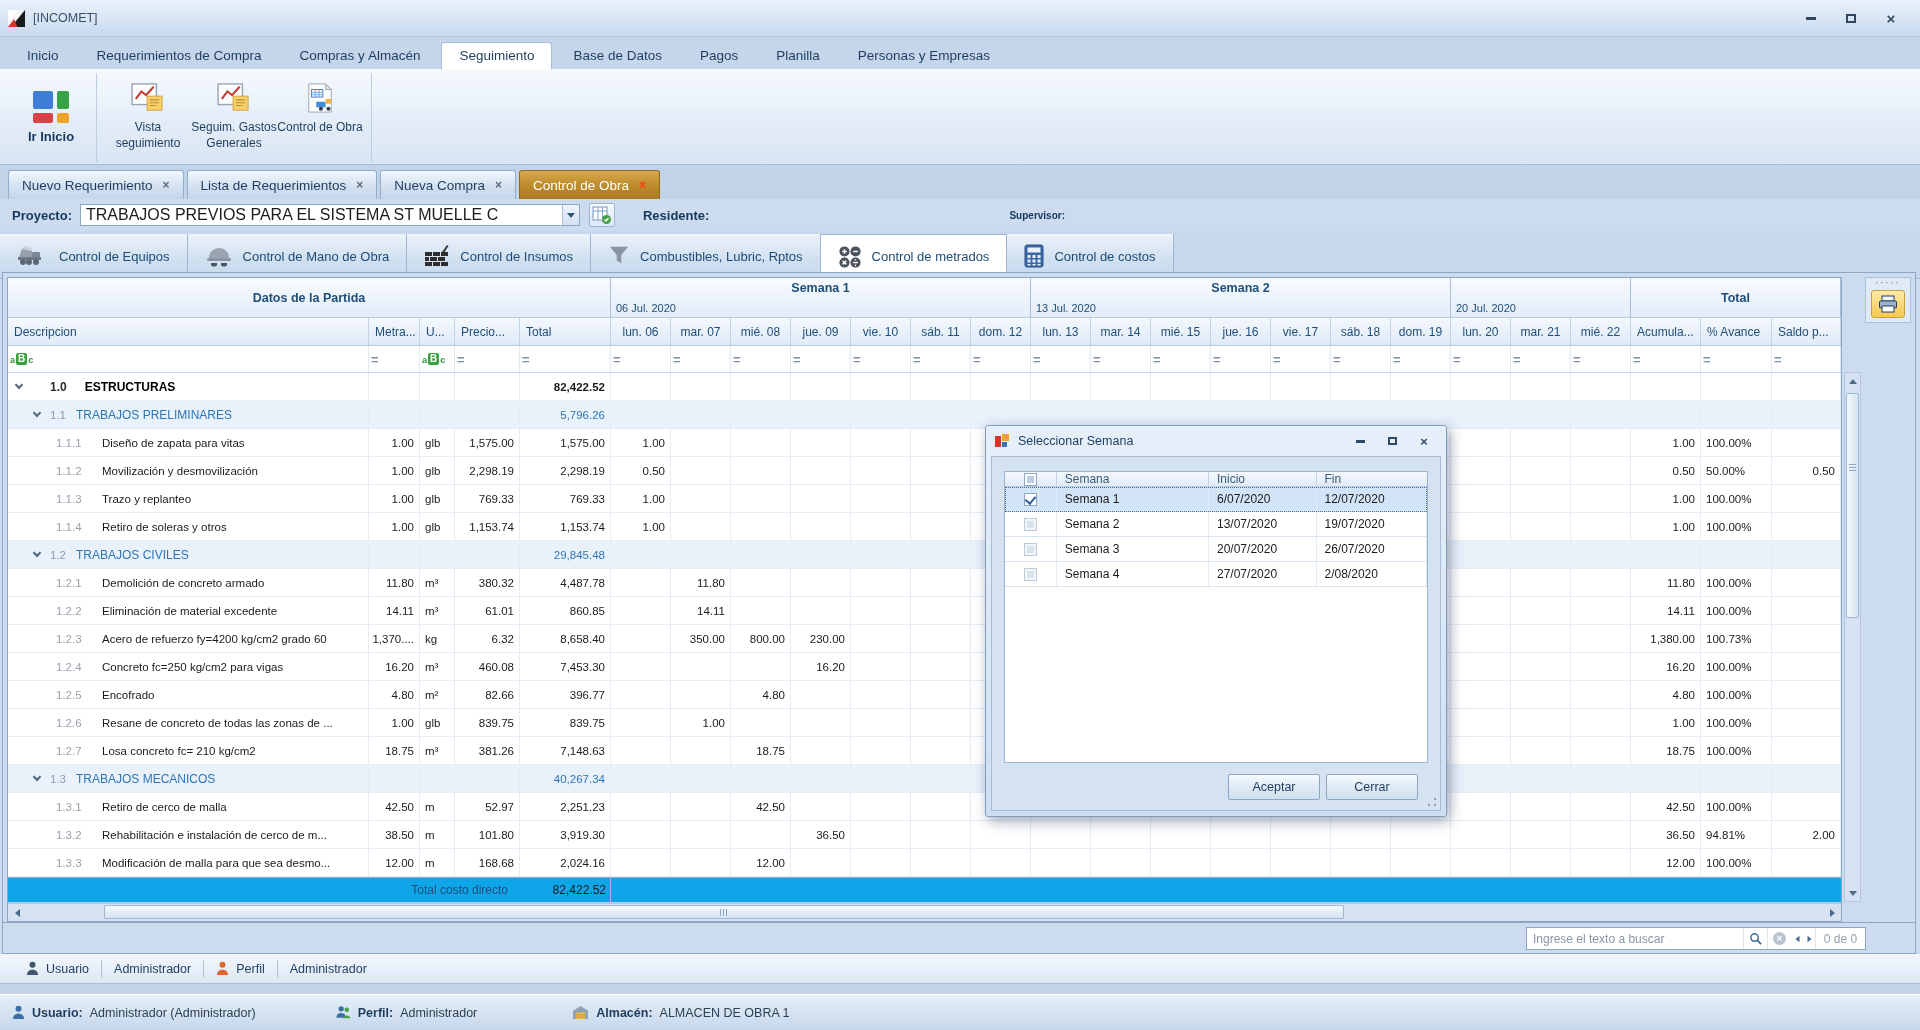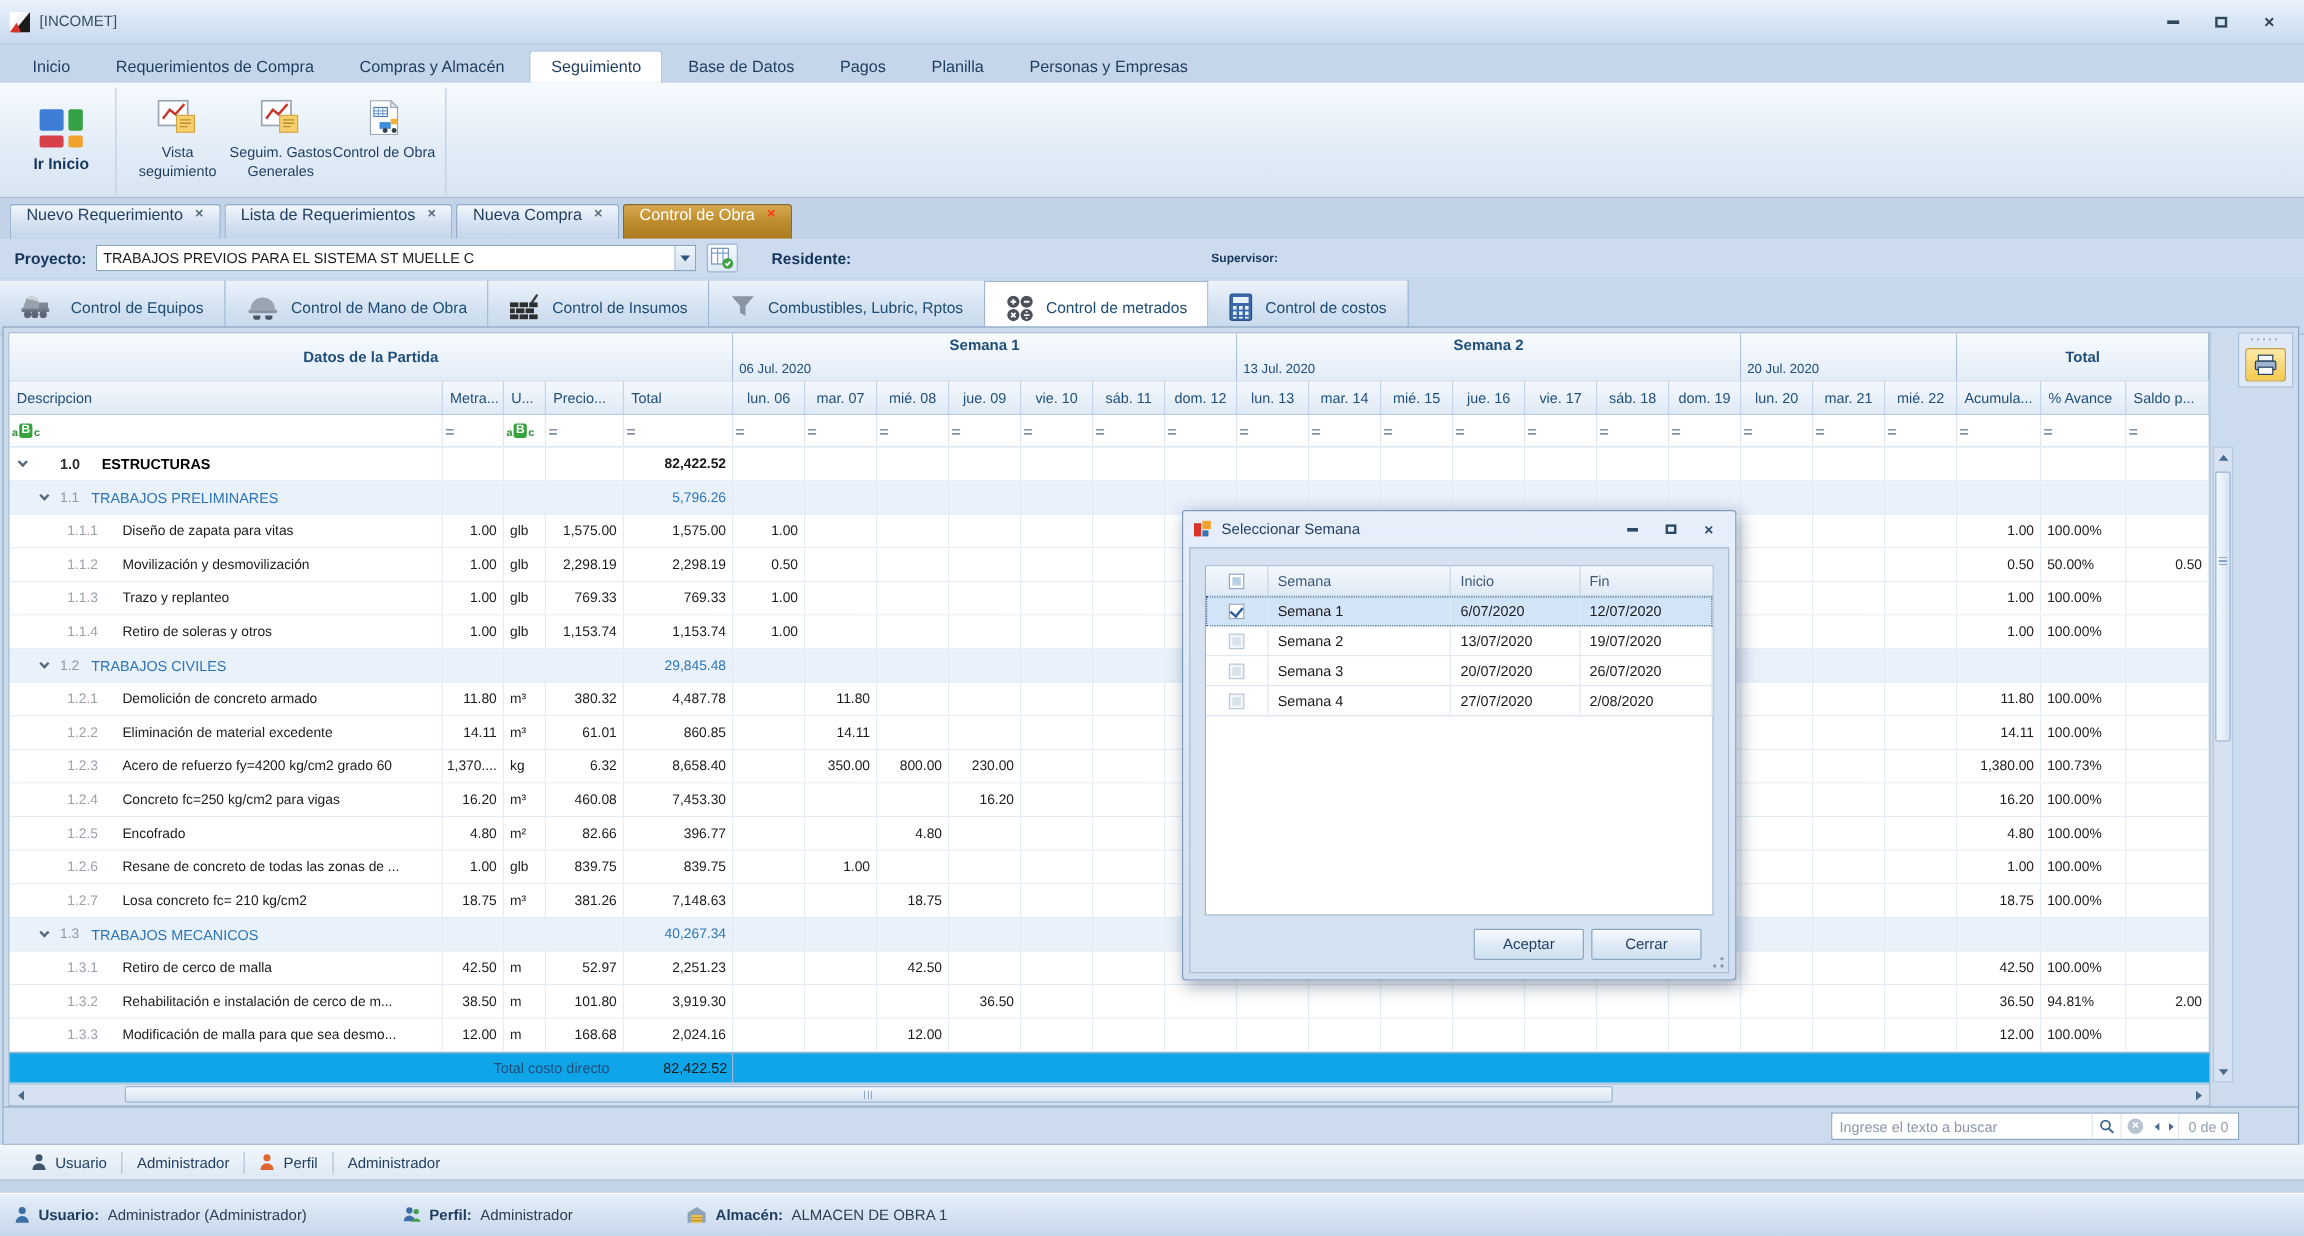--- a/index.html
+++ b/index.html
@@ -31,32 +31,32 @@
   .tile-b{left:0;top:0;width:20px;height:18px;background:#3f7ed6}
   .tile-g{right:0;top:0;width:12px;height:18px;background:#35a244}
   .tile-r{left:0;bottom:0;width:20px;height:10px;background:#d8404a}
   .tile-o{right:0;bottom:0;width:12px;height:10px;background:#f0a32c}
   .bigbtn .blbl{font-weight:bold;font-size:13px;color:#16365c}
   .rbtn{width:86px;display:flex;flex-direction:column;align-items:center;padding-top:8px;text-align:center;color:#1e3c5e;line-height:1.3;border-radius:3px}
   .rbtn .ricon{height:34px;display:flex;align-items:center;margin-bottom:5px}
 
   
   .doc-tabs{height:34px;background:#c2d3e8;display:flex;align-items:flex-end;padding-left:8px;gap:3px}
-  .dtab{height:29px;display:flex;gap:10px;padding:0 13px;font-size:13.5px;color:#1e3c5e;
+  .dtab{height:29px;display:flex;align-items:center;gap:10px;padding:0 13px;font-size:13.5px;color:#1e3c5e;
         border:1px solid #93aecb;border-bottom:none;border-radius:3px 3px 0 0;
         background:linear-gradient(#f2f7fd,#d3e1f1 55%,#c5d6ea)}
   .dtab .dx{color:#5a6b7d;font-size:12px;font-weight:bold}
   .dtab.active{background:linear-gradient(#d9a94f,#bd8c2c 50%,#aa7a1f);border-color:#8a6a20;color:#fff}
   .dtab.active .dx{color:#ff3c14}
 
   
   .project-row{height:32px;display:flex;align-items:center;background:#ccdbee;padding-left:12px}
   .plabel{font-weight:bold;font-size:13px;color:#16365c}
   .combo{margin-left:8px;width:500px;height:22px;display:flex;background:#fff;border:1px solid #8ca6c4}
-  .combo input{flex:1;border:none;outline:none;font-family:"Liberation Sans",sans-serif;font-size:12px;padding:0 5px;color:#1b1b1b;background:#fff}
+  .combo input{flex:1;border:none;outline:none;font-family:"Liberation Sans",sans-serif;font-size:16px;padding:0 5px;color:#1b1b1b;background:#fff}
   .combo .drop{width:17px;border-left:1px solid #aabfd8;background:linear-gradient(#eef4fb,#d3e1f1);display:flex;align-items:center;justify-content:center}
   .tri-down{width:0;height:0;border-left:4px solid transparent;border-right:4px solid transparent;border-top:5px solid #2f557e}
   .toolbtn{margin-left:9px;width:26px;height:24px;border:1px solid #9fb6d2;border-radius:2px;background:linear-gradient(#f4f9fe,#dce9f6);display:flex;align-items:center;justify-content:center}
   .residente{margin-left:28px;font-weight:bold;font-size:13px;color:#16365c}
   .supervisor{margin-left:300px;font-weight:bold;font-size:10px;color:#16365c}
 
   
   .inner-tabs{height:48px;background:#c8d8ec;display:flex;align-items:stretch;border-bottom:1px solid #9fb6d2;padding-top:3px}
   .itab{display:flex;align-items:center;gap:10px;padding:0 17px;border-right:1px solid #9fb6d2;font-size:13px;color:#1e4c74;
         background:linear-gradient(#ecf3fb,#d2e1f1 55%,#c6d8ec)}
@@ -150,21 +150,21 @@
   .dialog{position:absolute;left:985px;top:425px;width:462px;height:392px;background:linear-gradient(#e6effa,#cfdff1);
           border:1px solid #7f9cbc;border-radius:3px;box-shadow:3px 4px 14px rgba(40,60,90,.45);z-index:40}
   .dlg-title{height:30px;display:flex;align-items:center;gap:8px;padding:0 8px;color:#1e3c5e;font-size:12.5px}
   .dlg-btns{margin-left:auto;display:flex;gap:12px;align-items:center;padding-right:4px}
   .dwb{width:20px;height:15px;display:flex;align-items:center;justify-content:center;color:#2e4a66}
   .dg-min{width:9px;height:3px;background:#2e4a66}
   .dg-max{width:9px;height:8px;border:2px solid #2e4a66}
   .dg-x{font-size:13px;font-weight:bold;line-height:1}
   .dlg-body{position:absolute;left:5px;right:5px;top:30px;bottom:5px;background:#d5e2f2;border:1px solid #a8bcd4}
   .dgrid{position:absolute;left:12px;top:14px;width:424px;height:292px;background:#fff;border:1px solid #9db4cf}
-  .dghdr{display:flex;height:25px;background:linear-gradient(#f4f8fd,#dfeaf6);border-bottom:1px solid #b9cde2;color:#3c5a78}
+  .dghdr{display:flex;height:15px;background:linear-gradient(#f4f8fd,#dfeaf6);border-bottom:1px solid #b9cde2;color:#3c5a78}
   .dhc{height:100%;display:flex;align-items:center;padding-left:8px;border-right:1px solid #c5d5e8;font-size:12px}
   .dw-cb{width:52px;justify-content:center;padding-left:0}
   .dw-s{width:153px}.dw-i{width:108px}.dw-f{width:111px;border-right:none}
   .drow{display:flex;height:25px;background:#fff;border-bottom:1px solid #d7e3f1;color:#1b1b1b}
   .drow .dc{height:100%;display:flex;align-items:center;padding-left:8px;border-right:1px solid #e2ebf5;font-size:12px}
   .drow.sel{background:#d2e4f8;outline:1px dotted #44678e;outline-offset:-1px}
   .cb{width:13px;height:13px;border:1px solid #8ca6c4;background:#fff;position:relative;flex:none}
   .cb.dis{border-color:#bcc9d6;background:#f2f6fa}
   .cb.dis::after{content:"";position:absolute;left:2px;top:2px;right:2px;bottom:2px;background:#d9e3ed}
   .cb.hdrcb::after{content:"";position:absolute;left:2px;top:2px;right:2px;bottom:2px;background:#b8cfe4}

